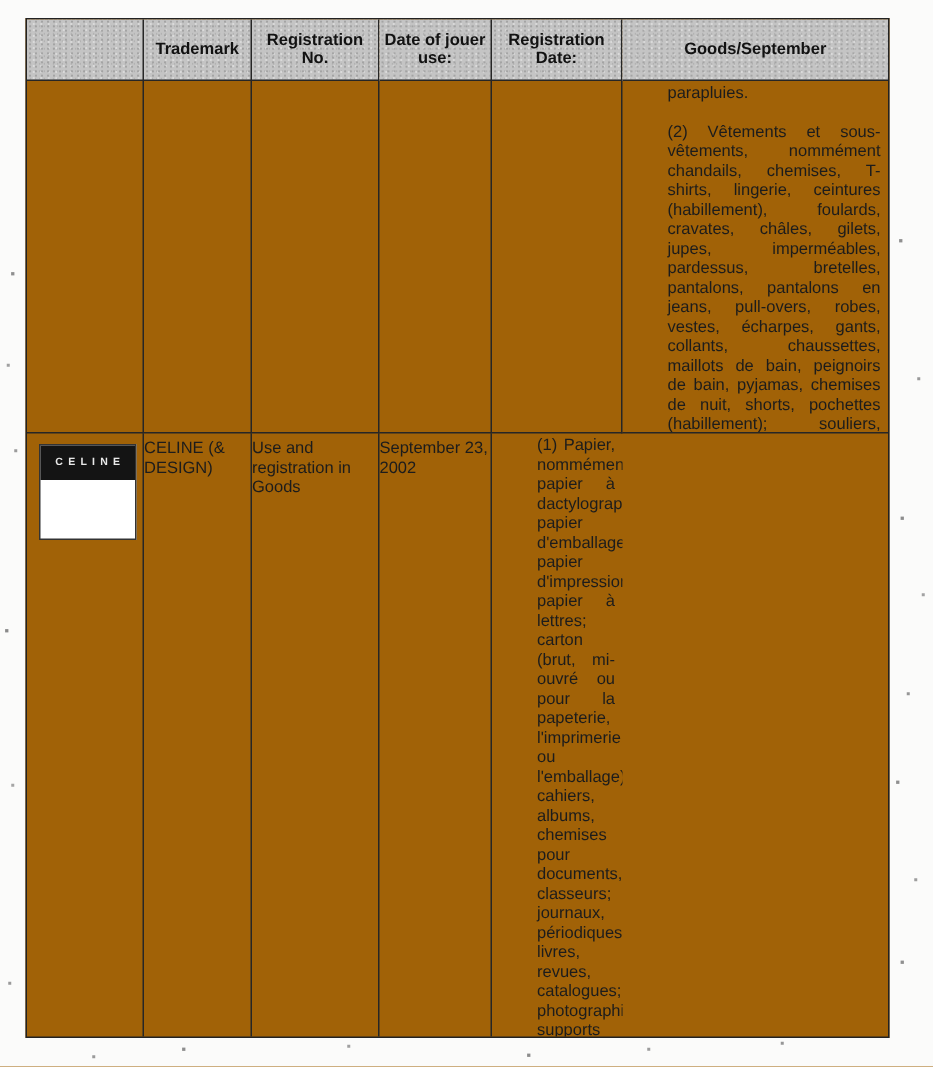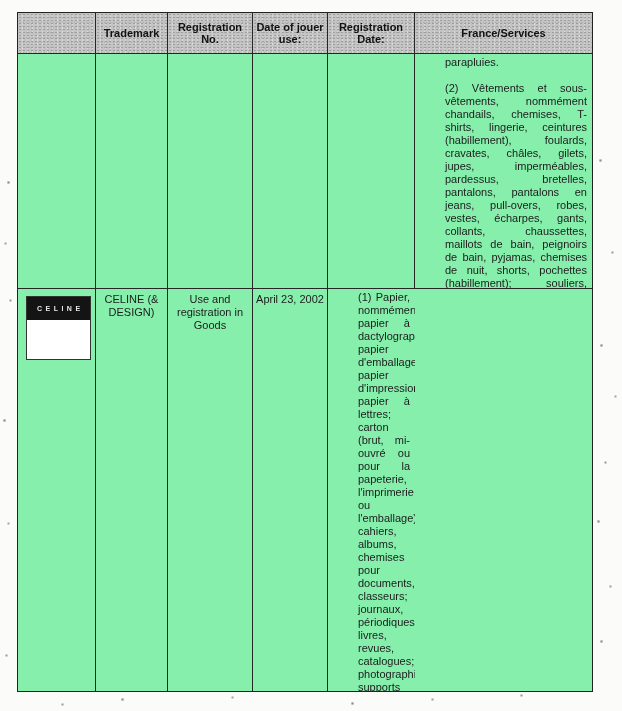--- a/index.html
+++ b/index.html
@@ -28,21 +28,21 @@
       172px 641px 0 0.5px #a0a0a0, 281px 621px 0 0.5px #ababab, 361px 352px 0 0.5px #a6a6a6,
       381px 561px 0 0.5px #9e9e9e, 452px 262px 0 0.5px #b0b0b0, 551px 241px 0 0.5px #a9a9a9;
   }
   .tm-table{
     position:absolute;left:17px;top:12px;
     width:576px;height:680px;
     display:grid;
     grid-template-columns:78px 72px 85px 75px 87px 1fr;
     grid-template-rows:41px 235px 1fr;
     border:1.6px solid #222;
-    background:#86efac;
+    background:#a16207;
     box-sizing:border-box;
   }
   .cell{
     border-right:1px solid #262626;
     border-bottom:1px solid #262626;
     box-sizing:border-box;
     overflow:hidden;
     position:relative;
   }
   .cell.col-last{border-right:none;}
@@ -55,21 +55,21 @@
       radial-gradient(circle,#ababab 0.5px,transparent 0.65px);
     background-size:4px 3px,5px 4px,3px 5px;
     background-position:0 0,2px 1px,1px 2px;
     display:flex;align-items:center;justify-content:center;
     font-weight:bold;font-size:11px;line-height:12.5px;
     text-align:center;color:#121212;
     padding:1px 3px;
   }
   .bcell{
     font-size:11px;line-height:13px;
-    text-align:center;
+    text-align:left;
     padding-top:4px;
   }
   .goods{
     text-align:justify;
     padding:2px 5px 0 6px;
   }
   .goods p{margin:0 0 13px 0;padding-left:24px;}
   .goods p:last-child{margin-bottom:0;}
   
   .logo-box{
@@ -95,38 +95,38 @@
 <div class="page">
   <div class="speckles"></div>
 
   <div class="tm-table">
 
     <div class="cell hcell"></div>
     <div class="cell hcell">Trademark</div>
     <div class="cell hcell">Registration No.</div>
     <div class="cell hcell">Date of jouer use:</div>
     <div class="cell hcell">Registration Date:</div>
-    <div class="cell hcell col-last">France/Services</div>
+    <div class="cell hcell col-last">Goods/September</div>
 
     <div class="cell bcell"></div>
     <div class="cell bcell"></div>
     <div class="cell bcell"></div>
     <div class="cell bcell"></div>
     <div class="cell bcell"></div>
     <div class="cell bcell goods col-last">
       <p>parapluies.</p>
       <p>(2) Vêtements et sous-vêtements, nommément chandails, chemises, T-shirts, lingerie, ceintures (habillement), foulards, cravates, châles, gilets, jupes, imperméables, pardessus, bretelles, pantalons, pantalons en jeans, pull-overs, robes, vestes, écharpes, gants, collants, chaussettes, maillots de bain, peignoirs de bain, pyjamas, chemises de nuit, shorts, pochettes (habillement); souliers, bottes, pantoufles; chapellerie.</p>
     </div>
 
     <div class="cell bcell row-last">
       <div class="logo-box">
         <div class="logo-band">CELINE</div>
       </div>
     </div>
     <div class="cell bcell row-last">CELINE (&amp; DESIGN)</div>
     <div class="cell bcell row-last">Use and registration in Goods</div>
-    <div class="cell bcell row-last">April 23, 2002</div>
+    <div class="cell bcell row-last">September 23, 2002</div>
     <div class="cell bcell goods col-last row-last">
       <p>(1) Papier, nommément: papier à dactylographier, papier d'emballage, papier d'impression, papier à lettres; carton (brut, mi-ouvré ou pour la papeterie, l'imprimerie ou l'emballage); cahiers, albums, chemises pour documents, classeurs; journaux, périodiques, livres, revues, catalogues; photographies; supports en papier ou en carton pour photographies; adhésifs (matières collantes) pour la papeterie ou le ménage; pinceaux; machines à écrire; matériel d'instruction ou d'enseignement (à l'exception des appareils), nommément: livres, cassettes préenregistrées contenant de l'information sur la mode; sacs, sachets et pochettes en matières plastiques pour l'emballage; films plastiques (étirables et extensibles) pour la palettisation; cartes d'abonnement (non magnétiques); cartes de crédit (non magnétiques); cartes à jouer; caractères d'imprimerie; clichés; stylos, blocs-notes, sous main, cartes de visite, chéquiers, porte-chéquiers; agendas, calendriers muraux; cartes postales.</p>
     </div>
 
   </div>
 </div>
 
 </body></html>

